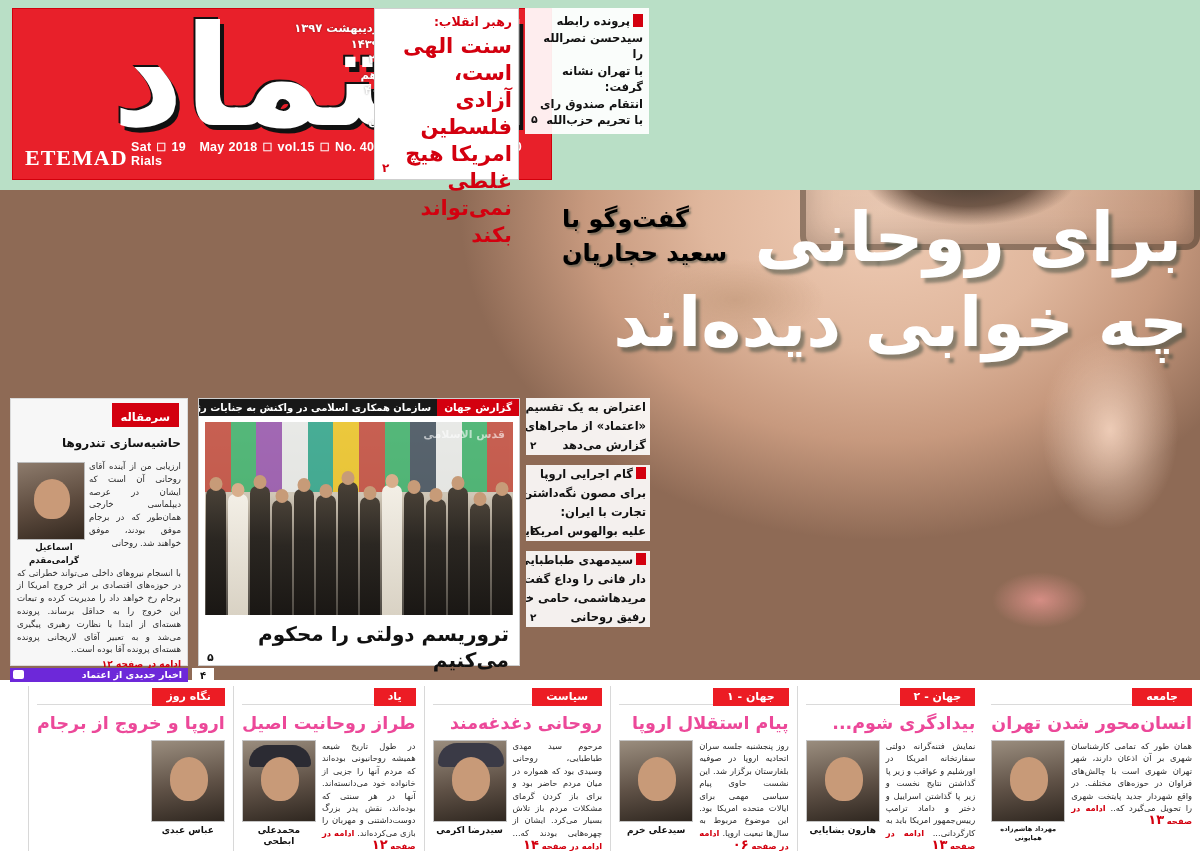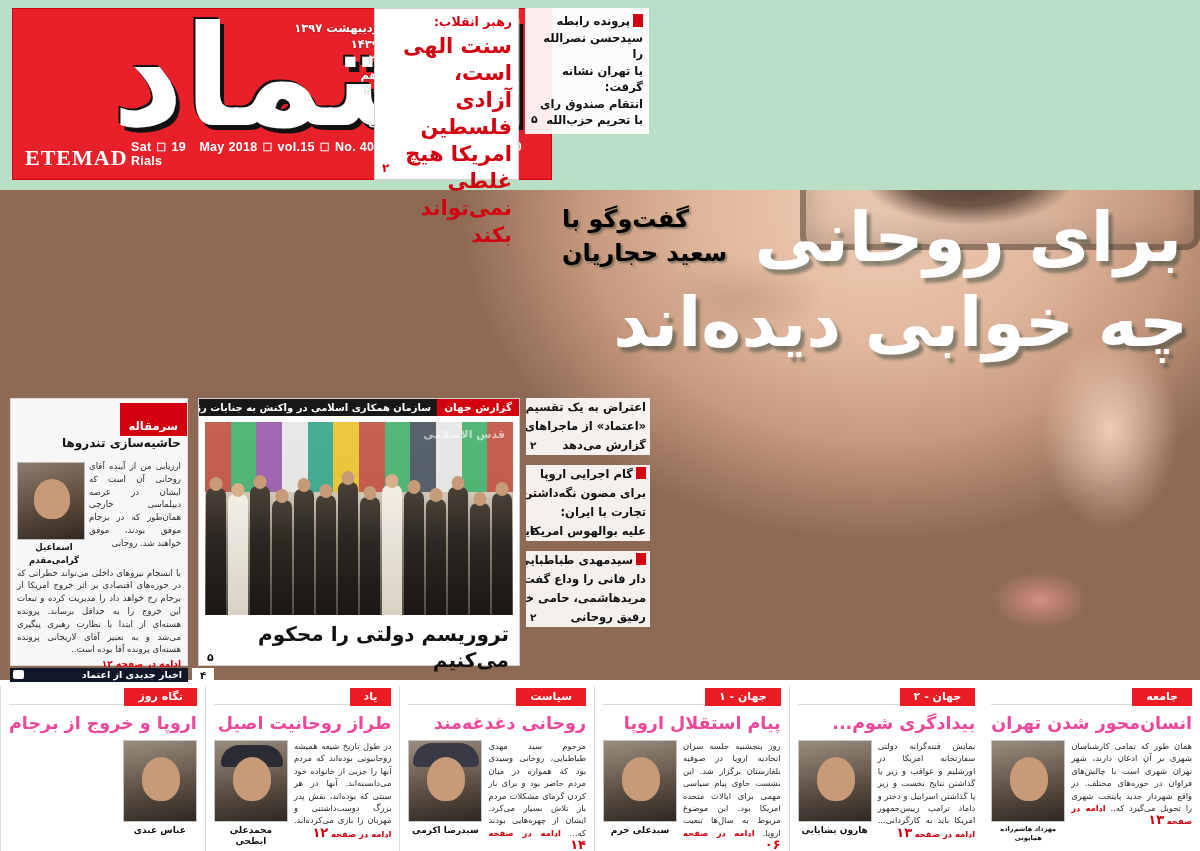--- a/index.html
+++ b/index.html
@@ -113,22 +113,22 @@
     padding-right: 4px;
   }
 
   
   .editorial {
     position: absolute; left: 10px; top: 398px; width: 178px; height: 268px;
     background: #f7f7f7; border: 1px solid #dadada; padding: 4px 6px;
     direction: rtl; text-align: right;
   }
   .ed-label {
-    position:absolute; right:0; top:4px; background:#d3000f; color:#fff;
-    font-size: 11.5px; font-weight:bold; padding: 16px 9px 3px 9px;
+    position:absolute; right:8px; top:4px; background:#d3000f; color:#fff;
+    font-size: 11.5px; font-weight:bold; padding: 7px 9px 3px 9px;
   }
   .ed-title {
     margin-top: 28px; color:#111; font-size: 12px; font-weight: bold; line-height: 24px;
     text-align: right;
   }
   .ed-body { margin-top: 5px; font-size: 8.6px; line-height: 12.8px; color:#2a2a2a; text-align: justify; }
   .ed-photo {
     float: left; width: 68px; height: 78px; margin: 2px 4px 3px 0;
     background: linear-gradient(165deg,#8d7b6c,#5d4b3e 55%,#33281f);
     border: 1px solid #bbb; position: relative;
@@ -138,21 +138,21 @@
     border-radius: 50% 50% 45% 45%; background:#c99a78;
   }
   .ed-author {
     clear:left; font-size: 8.6px; color:#111; font-weight:bold; text-align:center;
     width: 74px; float:left; margin-top:-2px;
   }
   .ed-more { clear:both; color:#d3000f; font-size:9px; font-weight:bold; text-align:right; padding-top:3px; }
 
   .ed-footer-bar {
     position:absolute; left: 10px; top: 668px; width: 178px; height: 15px;
-    background:#0f172a;
+    background:#6d28d9;
   }
   .ed-footer-bar .txt {
     position:absolute; right:6px; top:1px; color:#fff; font-size:9.5px; font-weight:bold; direction:rtl;
   }
   .ed-footer-bar .cam {
     position:absolute; left:3px; top:2px; width:11px; height:9px; background:#fff; border-radius:2px;
   }
   .ed-pagenum {
     position:absolute; left: 192px; top: 668px; width: 22px; height:15px;
     background:#ffffff; color:#111; font-size:10px; font-weight:bold; text-align:center; line-height:15px;
@@ -206,21 +206,21 @@
     background: rgba(255,255,255,.90); color:#111; font-size: 11.5px; font-weight: bold;
     line-height: 17px; padding: 1px 4px; white-space: nowrap; overflow: hidden;
   }
   .brief .bline.first .redsq { display:inline-block; width:10px; height:12px; background:#d3000f; vertical-align:-1px; margin-left:3px; }
   .brief .bline .pg { float:left; font-size:10.5px; }
 
   
   .bottom-sep { position:absolute; left:0; top:682px; width:1200px; height:4px; background:#fff; }
   .bottom-row {
     position: absolute; left: 0; top: 686px; width: 1200px; height: 165px;
-    background: #ffffff; display: flex; flex-direction: row-reverse;
+    background: #ffffff; display: flex; flex-direction: row-reverse; padding-left: 28px;
   }
   .bcol {
     flex: 1; padding: 4px 8px 4px 8px; position: relative;
     border-left: 1px solid #d8d8d8; direction: rtl; text-align: right;
   }
   .bcol:last-child { border-left: none; }
   .bcol-label {
     display:inline-block; background:#ec1c24; color:#fff; font-size:11px; font-weight:bold;
     padding: 2px 14px 3px 14px; position:absolute; right:8px; top:2px;
   }

